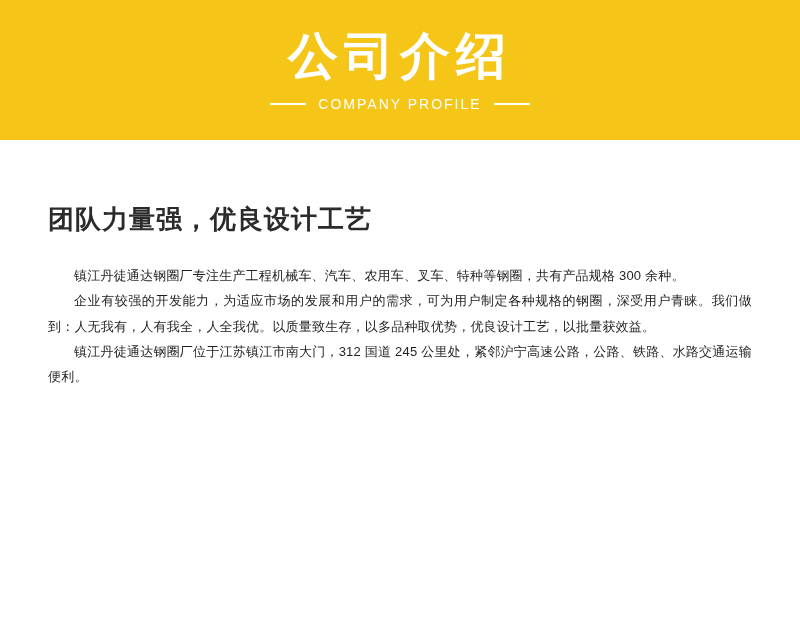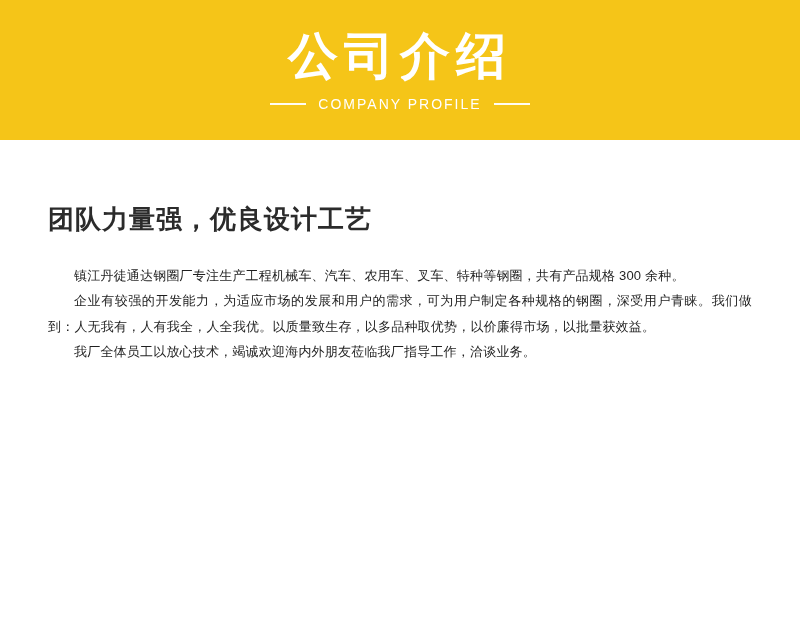--- a/index.html
+++ b/index.html
@@ -95,17 +95,17 @@
     <div class="banner-sub-wrap">
       <span class="banner-sub-line"></span>
       <span class="banner-sub">COMPANY PROFILE</span>
       <span class="banner-sub-line"></span>
     </div>
   </div>
 
   <div class="content">
     <div class="section-title">团队力量强，优良设计工艺</div>
     <p class="para">镇江丹徒通达钢圈厂专注生产工程机械车、汽车、农用车、叉车、特种等钢圈，共有产品规格 300 余种。</p>
-    <p class="para">企业有较强的开发能力，为适应市场的发展和用户的需求，可为用户制定各种规格的钢圈，深受用户青睐。我们做到：人无我有，人有我全，人全我优。以质量致生存，以多品种取优势，以价廉得市场，以批量获效益。</p>
-    <p class="para">我厂全体员工以放心技术，竭诚欢迎海内外朋友莅临我厂指导工作，洽谈业务。</p>
+    <p class="para">企业有较强的开发能力，为适应市场的发展和用户的需求，可为用户制定各种规格的钢圈，深受用户青睐。我们做到：人无我有，人有我全，人全我优。以质量致生存，以多品种取优势，优良设计工艺，以批量获效益。</p>
+    <p class="para">镇江丹徒通达钢圈厂位于江苏镇江市南大门，312 国道 245 公里处，紧邻沪宁高速公路，公路、铁路、水路交通运输便利。</p>
   </div>
 
 </div>
 
 </body></html>

